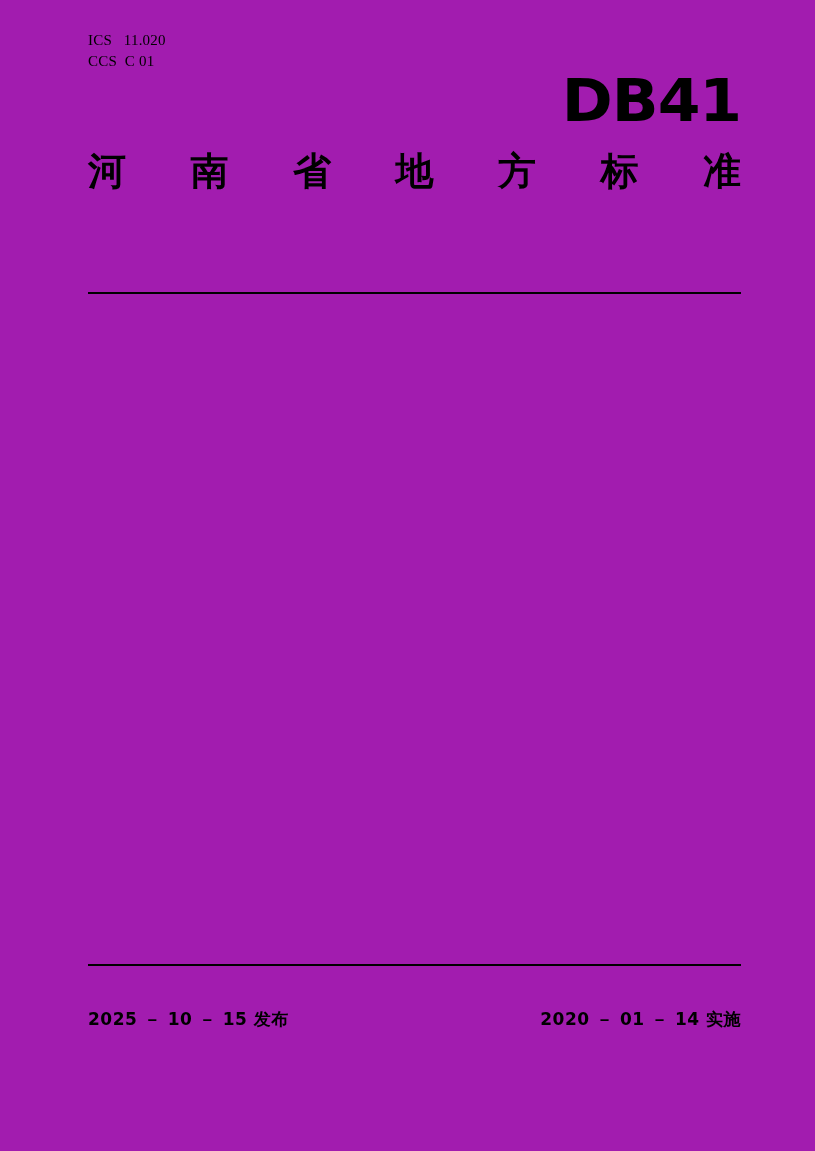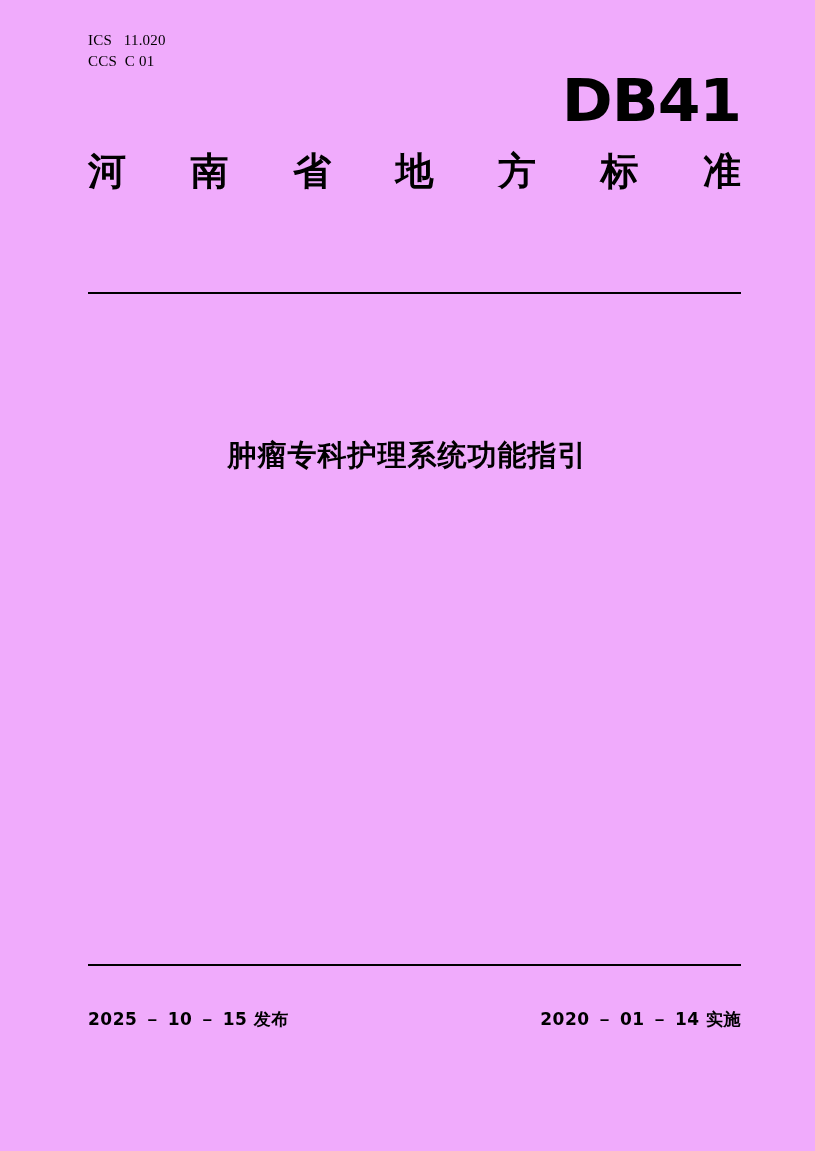--- a/index.html
+++ b/index.html
@@ -4,21 +4,21 @@
 <style>
   html, body {
     margin: 0;
     padding: 0;
     background: #ffffff;
   }
   .page {
     position: relative;
     width: 815px;
     height: 1151px;
-    background: #f0abfc;
+    background: #a21caf;
     font-family: "Liberation Serif", serif;
     color: #000000;
     overflow: hidden;
     box-sizing: border-box;
   }
 
   
   .codes {
     position: absolute;
     left: 88px;
@@ -152,21 +152,20 @@
     <span>省</span>
     <span>地</span>
     <span>方</span>
     <span>标</span>
     <span>准</span>
   </div>
 
 
   <div class="rule-top"></div>
 
-  <div class="doc-title">肿瘤专科护理系统功能指引</div>
 
   <div class="rule-bottom"></div>
 
   <div class="dates">
     <span>2025 － 10 － 15 发布</span>
     <span>2020 － 01 － 14 实施</span>
   </div>
 
 
 </div>

